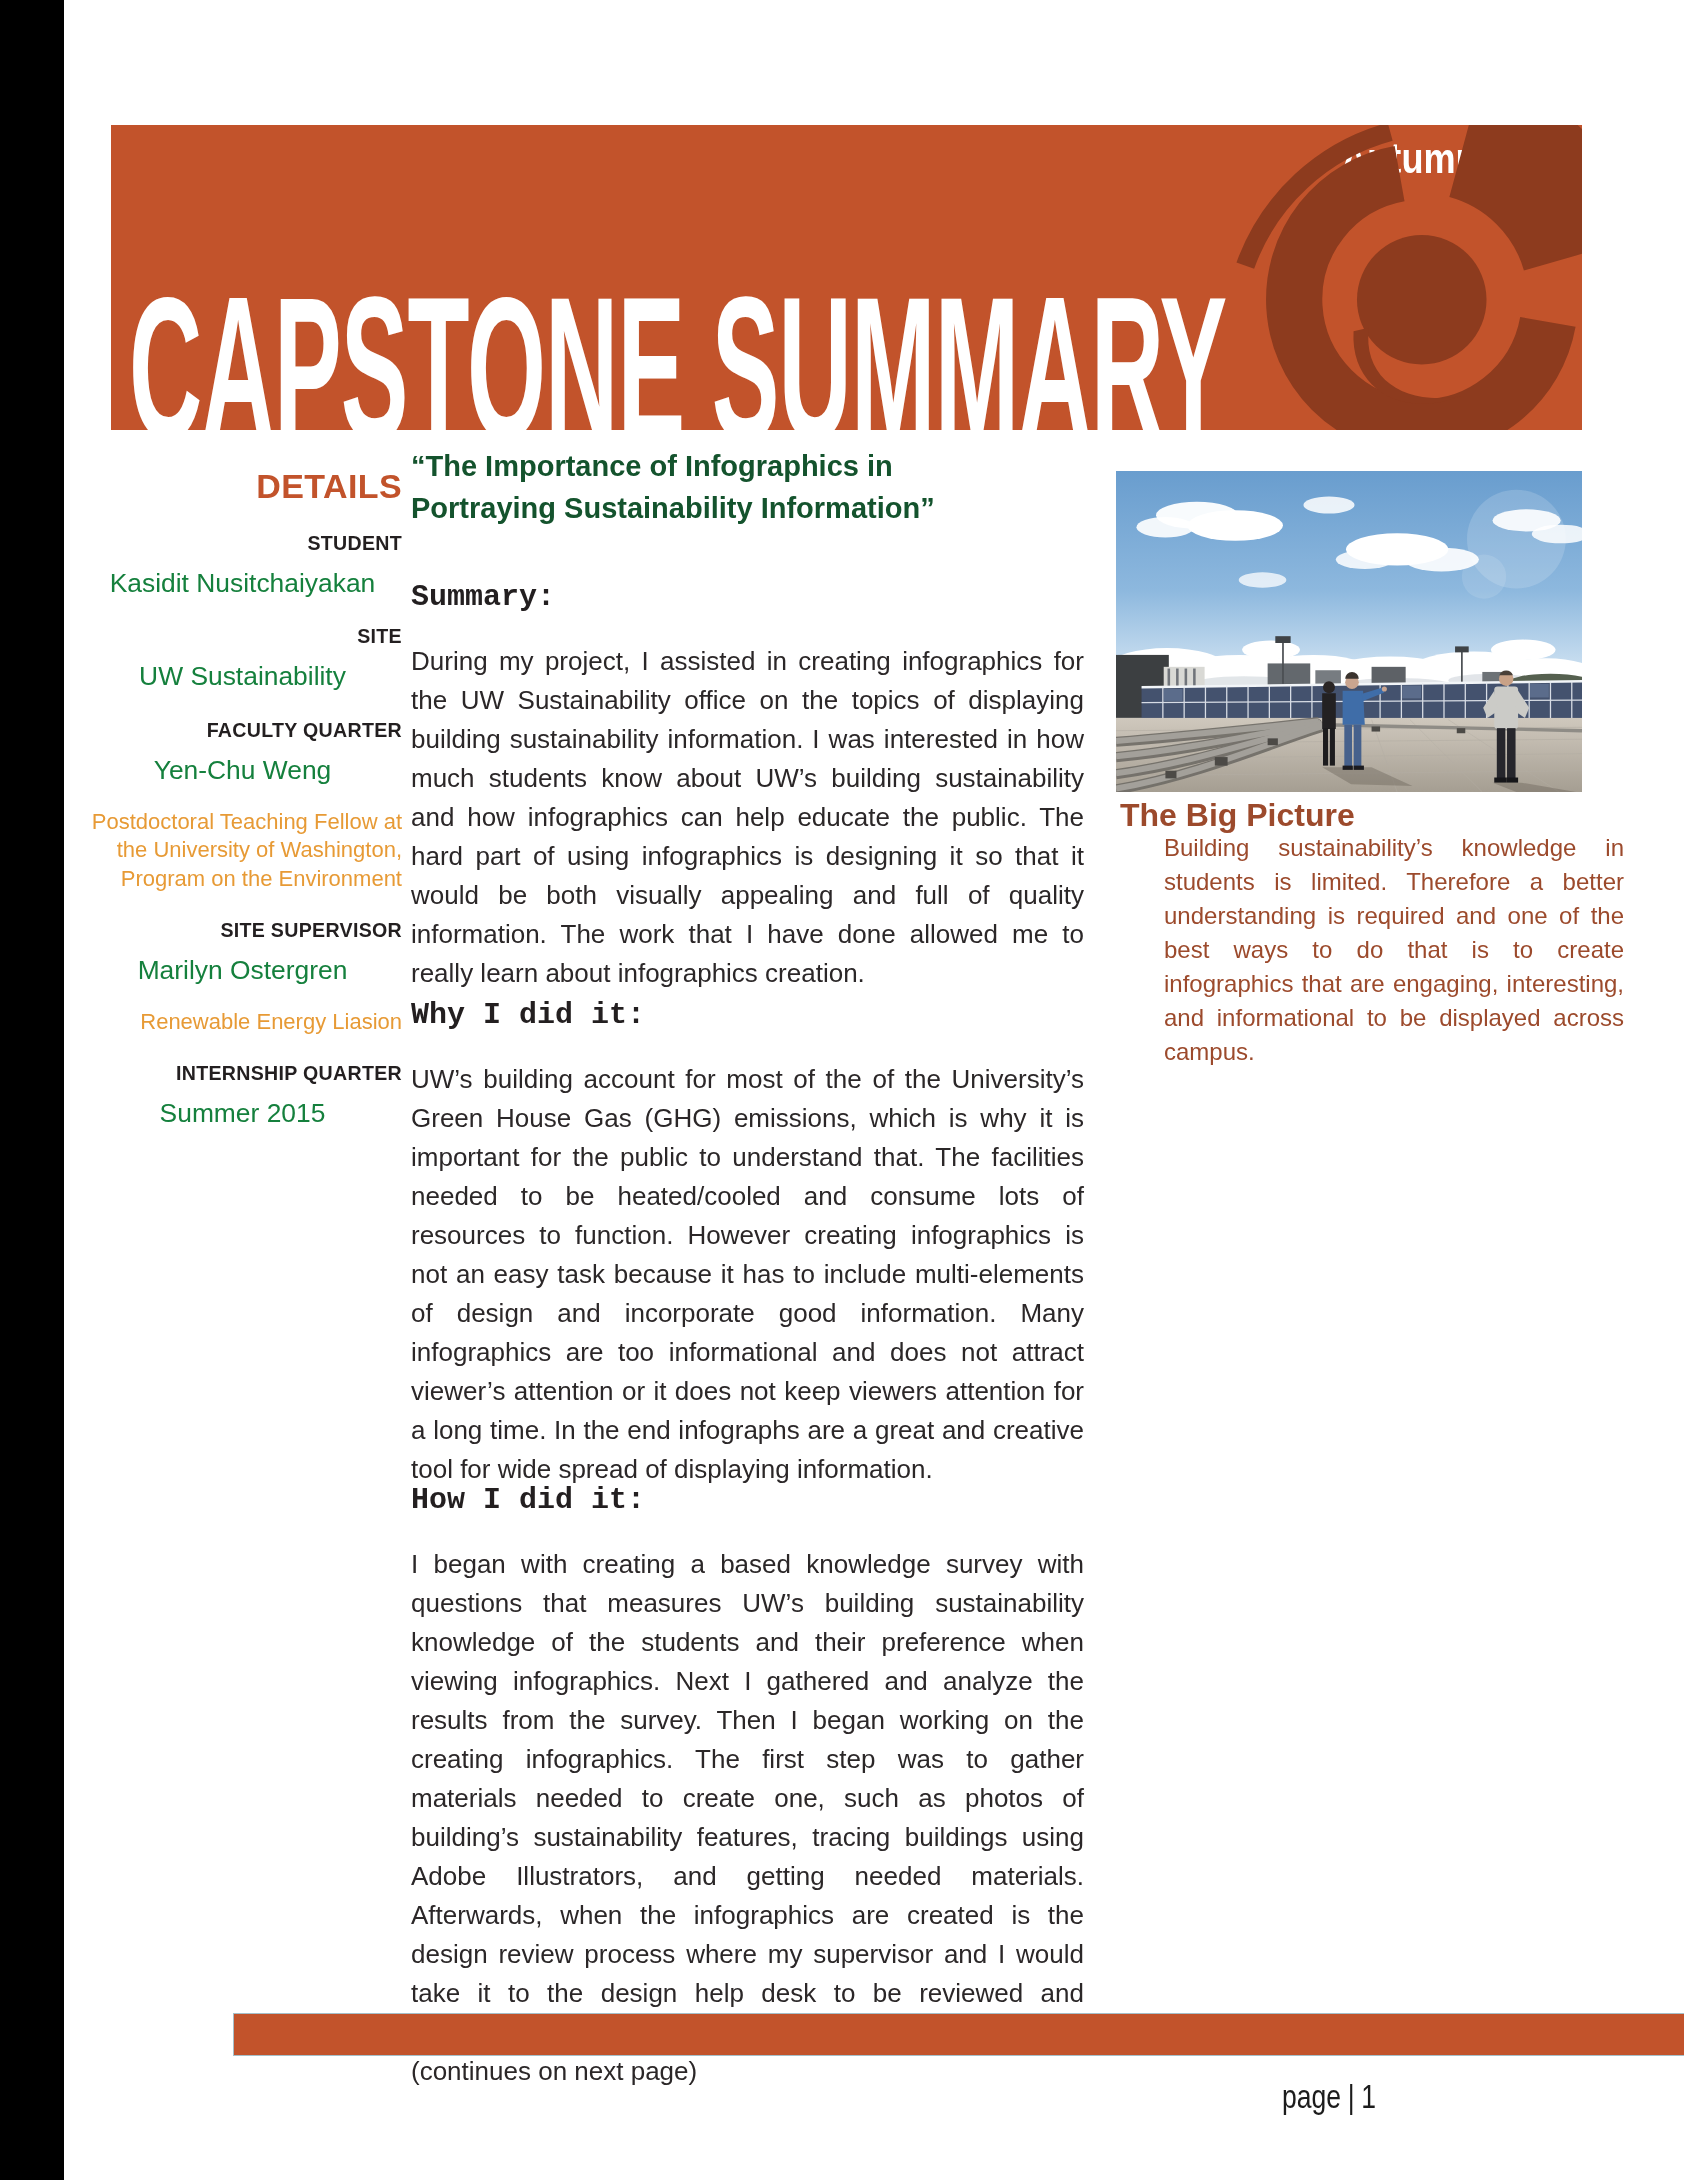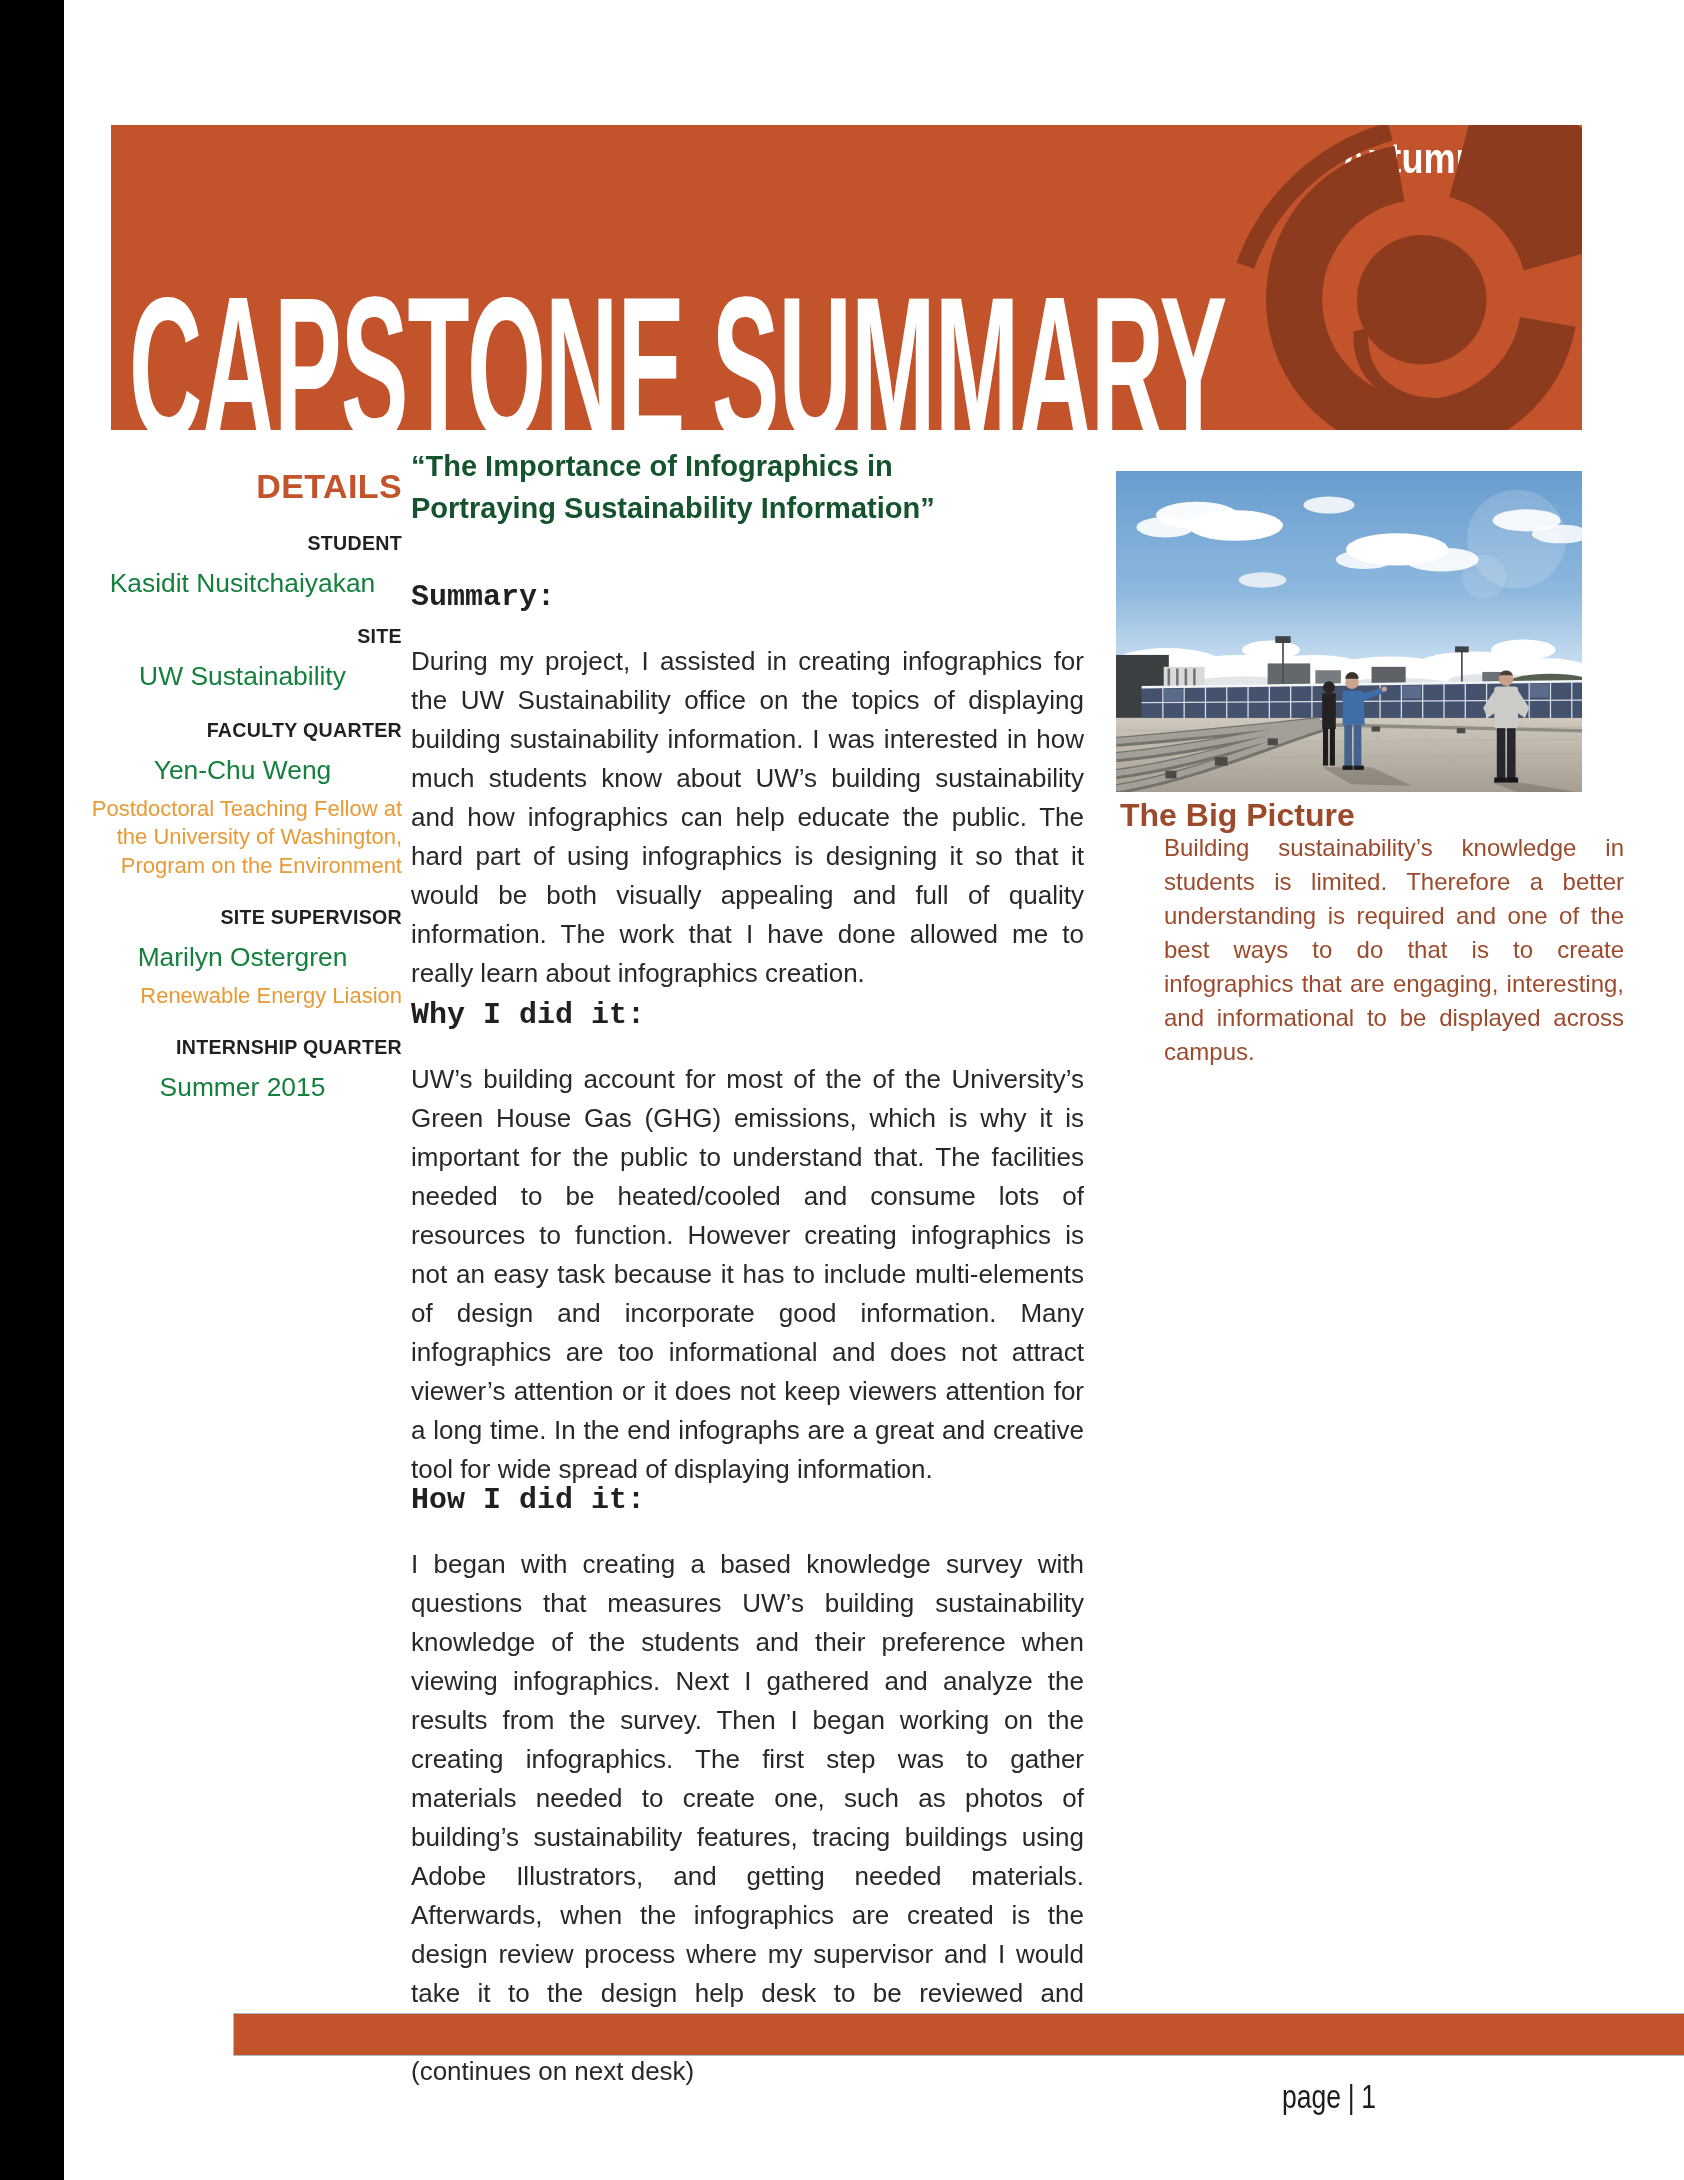--- a/index.html
+++ b/index.html
@@ -25,21 +25,21 @@
     transform-origin:left bottom;letter-spacing:-1.7px;}
   #swirlbox{position:absolute;right:0;top:0;width:358px;height:305px;}
 
   
   #details{left:83px;top:467px;width:319px;text-align:right;color:var(--c-ink);}
   .details-heading{color:var(--c-accent);font-weight:bold;font-size:34px;
     letter-spacing:0.4px;margin-bottom:22px;}
   .field{margin-top:25.6px;}
   .field-label{font-size:19.6px;font-weight:bold;color:#231f20;letter-spacing:0.3px;}
   .field-value{font-size:26.4px;color:#15803d;margin-top:12px;line-height:1.25;text-align:center;}
-  .field-note{font-size:22px;color:var(--c-gold);line-height:1.3;margin-top:8px;}
+  .field-note{font-size:22px;color:var(--c-gold);line-height:1.3;margin-top:21px;}
   .field-note:empty{display:none;}
 
   
   .article-col{left:411px;width:673px;color:var(--c-ink);}
   #article-title{top:445px;font-size:29px;font-weight:bold;line-height:1.45;color:#14532d;}
   .section-heading{font-size:30px;font-weight:bold;color:#231f20;line-height:37px;font-family:Liberation Mono, monospace;}
   .section-body{margin-top:25.6px;font-size:26px;line-height:39px;text-align:justify;
     color:#2b2728;}
   #sec-summary{top:579px;}
   #sec-why{top:997px;}
@@ -132,21 +132,21 @@
   </div>
 
   <div id="sec-why" class="abs article-col">
     <div class="section-heading">Why I did it:</div>
     <div class="section-body">UW’s building account for most of the of the University’s Green House Gas (GHG) emissions, which is why it is important for the public to understand that. The facilities needed to be heated/cooled and consume lots of resources to function. However creating infographics is not an easy task because it has to include multi-elements of design and incorporate good information. Many infographics are too informational and does not attract viewer’s attention or it does not keep viewers attention for a long time. In the end infographs are a great and creative tool for wide spread of displaying information.</div>
   </div>
 
   <div id="sec-how" class="abs article-col">
     <div class="section-heading">How I did it:</div>
     <div class="section-body">I began with creating a based knowledge survey with questions that measures UW’s building sustainability knowledge of the students and their preference when viewing infographics. Next I gathered and analyze the results from the survey. Then I began working on the creating infographics. The first step was to gather materials needed to create one, such as photos of building’s sustainability features, tracing buildings using Adobe Illustrators, and getting needed materials. Afterwards, when the infographics are created is the design review process where my supervisor and I would take it to the design help desk to be reviewed and commented by design major students.</div>
-    <div class="continues">(continues on next desk)</div>
+    <div class="continues">(continues on next page)</div>
   </div>
 
   <div id="photo" class="abs">
     <svg viewBox="0 0 547 377" preserveAspectRatio="none" role="img" aria-label="rooftop photo">
       <defs>
         <linearGradient id="skyg" x1="0" y1="0" x2="0" y2="1">
           <stop offset="0" stop-color="#699dce"></stop>
           <stop offset="0.5" stop-color="#8db8de"></stop>
           <stop offset="0.8" stop-color="#c6dcef"></stop>
           <stop offset="1" stop-color="#e4eef7"></stop>

